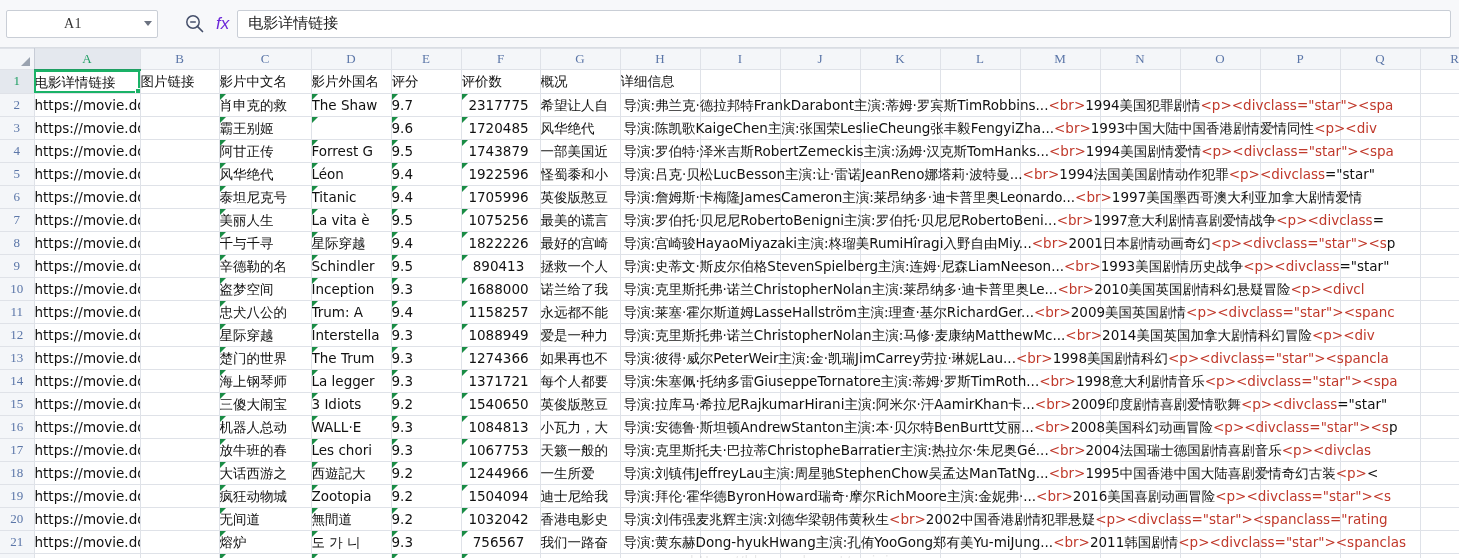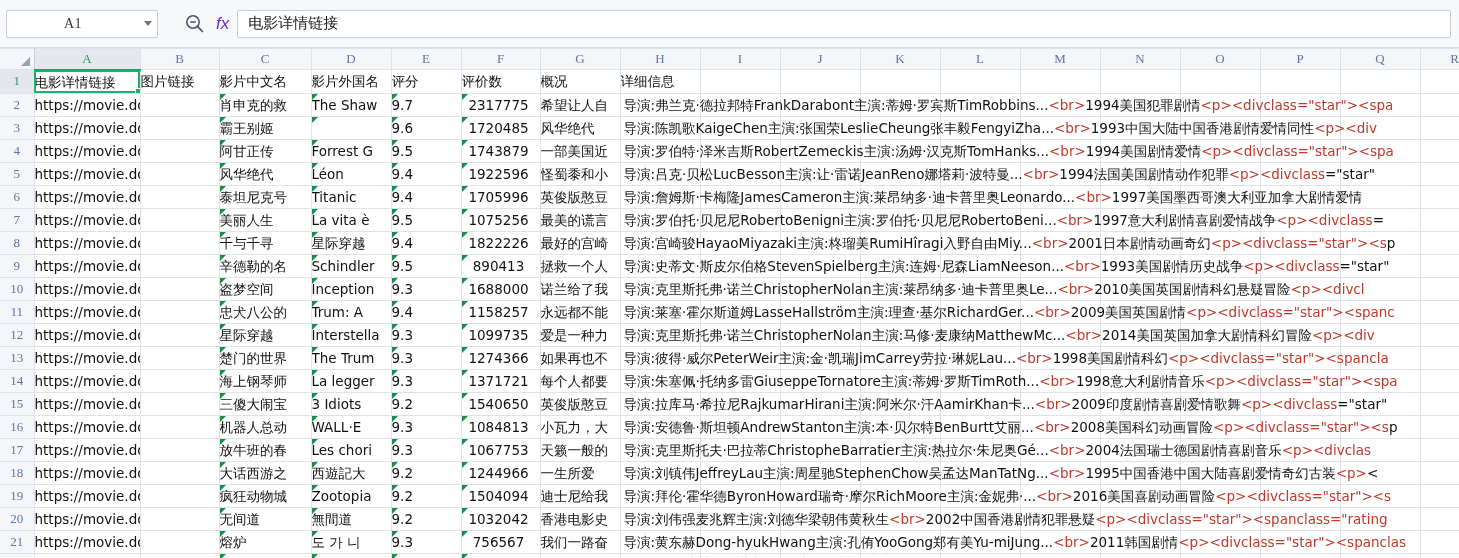--- a/index.html
+++ b/index.html
@@ -718,21 +718,21 @@
             <td class="cell center">
               <span class="cmt"></span>
               <span class="clip">Interstella</span>
             </td>
             <td class="cell ">
               <span class="cmt"></span>
               <span class="clip">9.3</span>
             </td>
             <td class="cell num">
               <span class="cmt"></span>
-              <span class="clip">1099735</span>
+              <span class="clip">1088949</span>
             </td>
             <td class="cell ">
               <span class="clip">爱是一种力</span>
             </td>
             <td class="cell spill">
               <span class="spill-text">导演:克里斯托弗·诺兰ChristopherNolan主演:马修·麦康纳MatthewMc...<span class="tag">&lt;br&gt;</span>2014美国英国加拿大剧情科幻冒险<span class="tag">&lt;p&gt;</span><span class="tag">&lt;div</span></span>
             </td>
             <td class="cell"></td>
             <td class="cell"></td>
             <td class="cell"></td>

